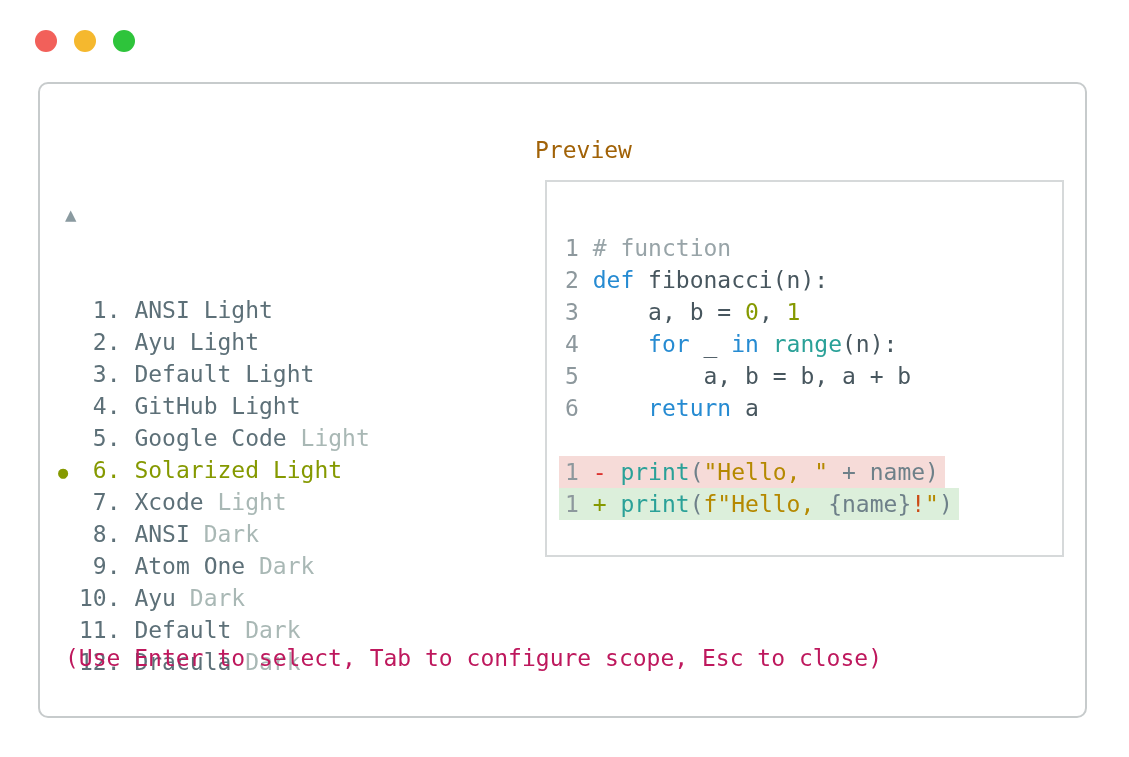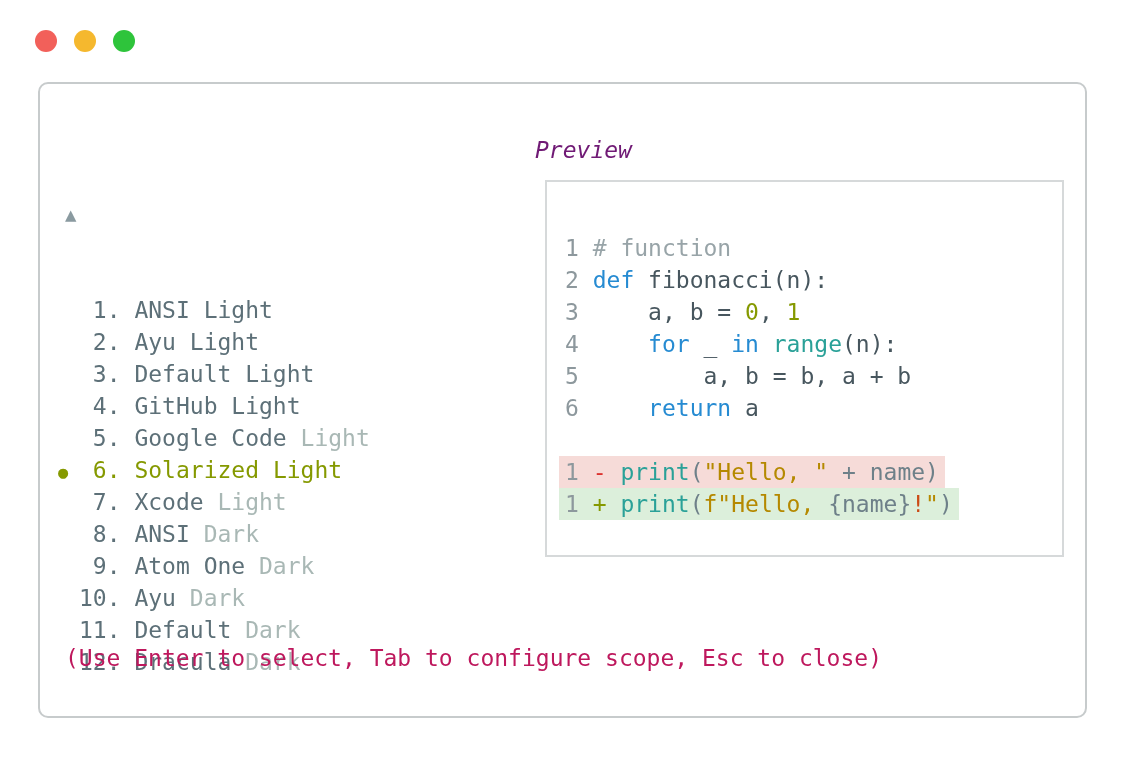--- a/index.html
+++ b/index.html
@@ -40,21 +40,21 @@
   </div>
 
   <div class="panel">
 
     <div class="col-left">
       <div class="arrow" id="arrow-up" style="color: rgb(138, 154, 160);">▲</div>
       <div id="theme-list"><div class="row"><span class="marker" style="color: rgb(133, 153, 0);"> </span><span style="color: rgb(93, 112, 120);"> 1. </span><span style="color: rgb(93, 112, 120);">ANSI </span><span style="color: rgb(93, 112, 120);">Light</span></div><div class="row"><span class="marker" style="color: rgb(133, 153, 0);"> </span><span style="color: rgb(93, 112, 120);"> 2. </span><span style="color: rgb(93, 112, 120);">Ayu </span><span style="color: rgb(93, 112, 120);">Light</span></div><div class="row"><span class="marker" style="color: rgb(133, 153, 0);"> </span><span style="color: rgb(93, 112, 120);"> 3. </span><span style="color: rgb(93, 112, 120);">Default </span><span style="color: rgb(93, 112, 120);">Light</span></div><div class="row"><span class="marker" style="color: rgb(133, 153, 0);"> </span><span style="color: rgb(93, 112, 120);"> 4. </span><span style="color: rgb(93, 112, 120);">GitHub </span><span style="color: rgb(93, 112, 120);">Light</span></div><div class="row"><span class="marker" style="color: rgb(133, 153, 0);"> </span><span style="color: rgb(93, 112, 120);"> 5. </span><span style="color: rgb(93, 112, 120);">Google Code </span><span style="color: rgb(169, 184, 181);">Light</span></div><div class="row"><span class="marker" style="color: rgb(133, 153, 0);">●</span><span style="color: rgb(133, 153, 0);"> 6. </span><span style="color: rgb(133, 153, 0);">Solarized </span><span style="color: rgb(133, 153, 0);">Light</span></div><div class="row"><span class="marker" style="color: rgb(133, 153, 0);"> </span><span style="color: rgb(93, 112, 120);"> 7. </span><span style="color: rgb(93, 112, 120);">Xcode </span><span style="color: rgb(169, 184, 181);">Light</span></div><div class="row"><span class="marker" style="color: rgb(133, 153, 0);"> </span><span style="color: rgb(93, 112, 120);"> 8. </span><span style="color: rgb(93, 112, 120);">ANSI </span><span style="color: rgb(169, 184, 181);">Dark</span></div><div class="row"><span class="marker" style="color: rgb(133, 153, 0);"> </span><span style="color: rgb(93, 112, 120);"> 9. </span><span style="color: rgb(93, 112, 120);">Atom One </span><span style="color: rgb(169, 184, 181);">Dark</span></div><div class="row"><span class="marker" style="color: rgb(133, 153, 0);"> </span><span style="color: rgb(93, 112, 120);">10. </span><span style="color: rgb(93, 112, 120);">Ayu </span><span style="color: rgb(169, 184, 181);">Dark</span></div><div class="row"><span class="marker" style="color: rgb(133, 153, 0);"> </span><span style="color: rgb(93, 112, 120);">11. </span><span style="color: rgb(93, 112, 120);">Default </span><span style="color: rgb(169, 184, 181);">Dark</span></div><div class="row"><span class="marker" style="color: rgb(133, 153, 0);"> </span><span style="color: rgb(93, 112, 120);">12. </span><span style="color: rgb(93, 112, 120);">Dracula </span><span style="color: rgb(169, 184, 181);">Dark</span></div></div>
       
     </div>
 
-    <div class="preview-label" id="preview-label" style="color: #701a75; font-style: italic;">Preview</div>
+    <div class="preview-label" id="preview-label" style="color: #a16207;">Preview</div>
 
     <div class="preview-box">
       <div class="code" id="code"><div class="cl"><span class="lw"><span style="color: rgb(141, 152, 157);">1 </span><span style="color: rgb(152, 164, 168);"># function</span></span></div><div class="cl"><span class="lw"><span style="color: rgb(141, 152, 157);">2 </span><span style="color: rgb(38, 139, 210);">def</span><span style="color: rgb(71, 86, 94);"> fibonacci(n):</span></span></div><div class="cl"><span class="lw"><span style="color: rgb(141, 152, 157);">3 </span><span style="color: rgb(71, 86, 94);">    a, b = </span><span style="color: rgb(133, 153, 0);">0</span><span style="color: rgb(71, 86, 94);">, </span><span style="color: rgb(133, 153, 0);">1</span></span></div><div class="cl"><span class="lw"><span style="color: rgb(141, 152, 157);">4 </span><span style="color: rgb(71, 86, 94);">    </span><span style="color: rgb(38, 139, 210);">for</span><span style="color: rgb(71, 86, 94);"> _ </span><span style="color: rgb(38, 139, 210);">in</span><span style="color: rgb(71, 86, 94);"> </span><span style="color: rgb(42, 161, 152);">range</span><span style="color: rgb(71, 86, 94);">(n):</span></span></div><div class="cl"><span class="lw"><span style="color: rgb(141, 152, 157);">5 </span><span style="color: rgb(71, 86, 94);">        a, b = b, a + b</span></span></div><div class="cl"><span class="lw"><span style="color: rgb(141, 152, 157);">6 </span><span style="color: rgb(71, 86, 94);">    </span><span style="color: rgb(38, 139, 210);">return</span><span style="color: rgb(71, 86, 94);"> a</span></span></div><div class="cl"></div><div class="cl"><span class="lw" style="background: rgb(246, 219, 216);"><span style="color: rgb(141, 152, 157);">1 </span><span style="color: rgb(220, 50, 47);">- </span><span style="color: rgb(42, 161, 152);">print</span><span style="color: rgb(110, 128, 137);">(</span><span style="color: rgb(181, 137, 0);">"Hello, "</span><span style="color: rgb(110, 128, 137);"> + name)</span></span></div><div class="cl"><span class="lw" style="background: rgb(220, 239, 219);"><span style="color: rgb(141, 152, 157);">1 </span><span style="color: rgb(133, 153, 0);">+ </span><span style="color: rgb(42, 161, 152);">print</span><span style="color: rgb(110, 128, 137);">(</span><span style="color: rgb(181, 137, 0);">f"Hello, </span><span style="color: rgb(110, 128, 137);">{name}</span><span style="color: rgb(203, 75, 22);">!</span><span style="color: rgb(181, 137, 0);">"</span><span style="color: rgb(110, 128, 137);">)</span></span></div></div>
     </div>
 
     <div class="footer" id="footer" style="color: #be185d;">(Use Enter to select, Tab to configure scope, Esc to close)</div>
 
   </div>
 </div>
 

